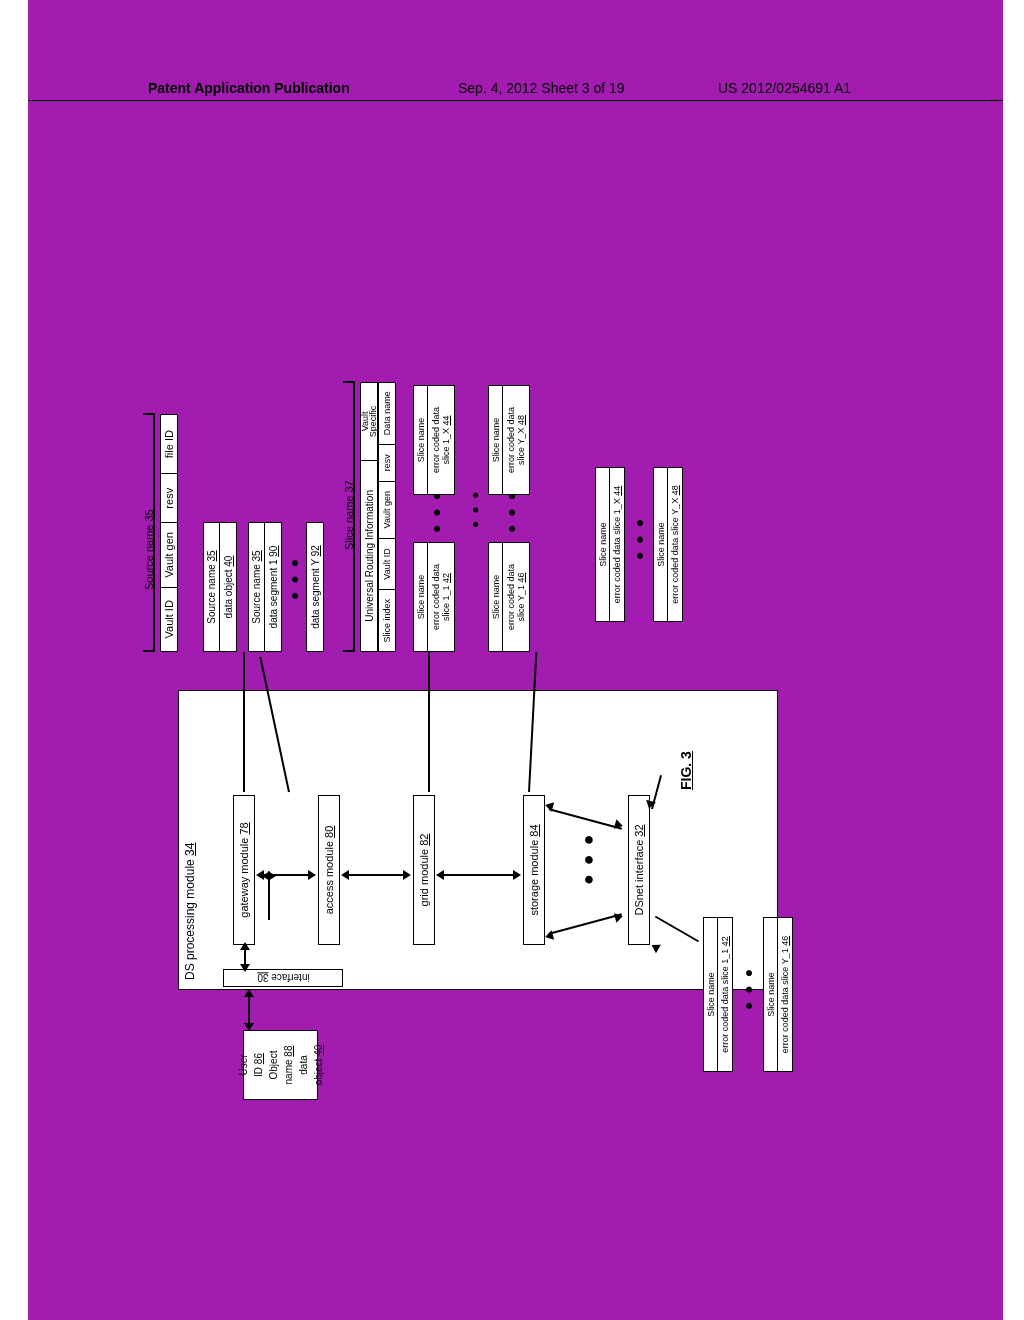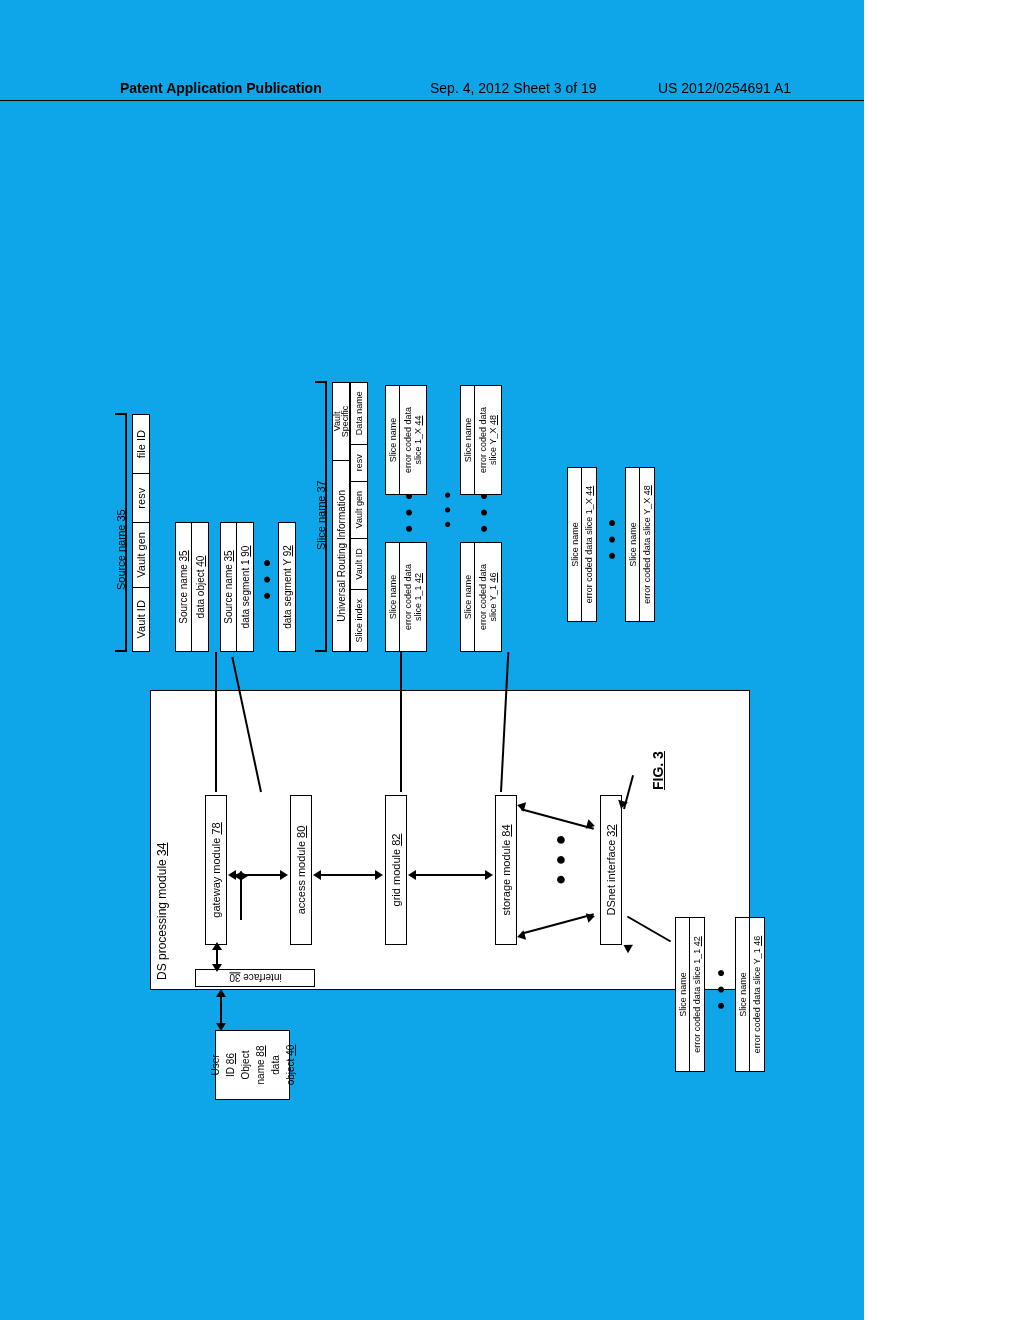--- a/index.html
+++ b/index.html
@@ -4,24 +4,25 @@
 <style>
 body {
   margin: 0;
   padding: 0;
   font-family: Arial, sans-serif;
   font-size: 11px;
   background: white;
   width: 1024px;
 }
 .page {
-  width: 864px;
+  width: 975px;
   height: 1320px;
   position: relative;
-  background: #0ea5e9;
+  background: #a21caf;
+  margin-left: 28px;
 }
 .header {
   position: absolute;
   top: 80px;
   left: 0;
   right: 0;
   height: 20px;
   border-bottom: 1.5px solid black;
   display: flex;
   font-size: 14px;
@@ -30,21 +31,21 @@
   position: absolute;
   left: 120px;
   font-weight: bold;
 }
 .header-center {
   position: absolute;
   left: 430px;
 }
 .header-right {
   position: absolute;
-  left: 658px;
+  left: 690px;
 }
 .diagram-area {
   position: absolute;
   top: 200px;
   left: 120px;
   width: 800px;
   height: 950px;
 }
 .rotated-container {
   position: absolute;

